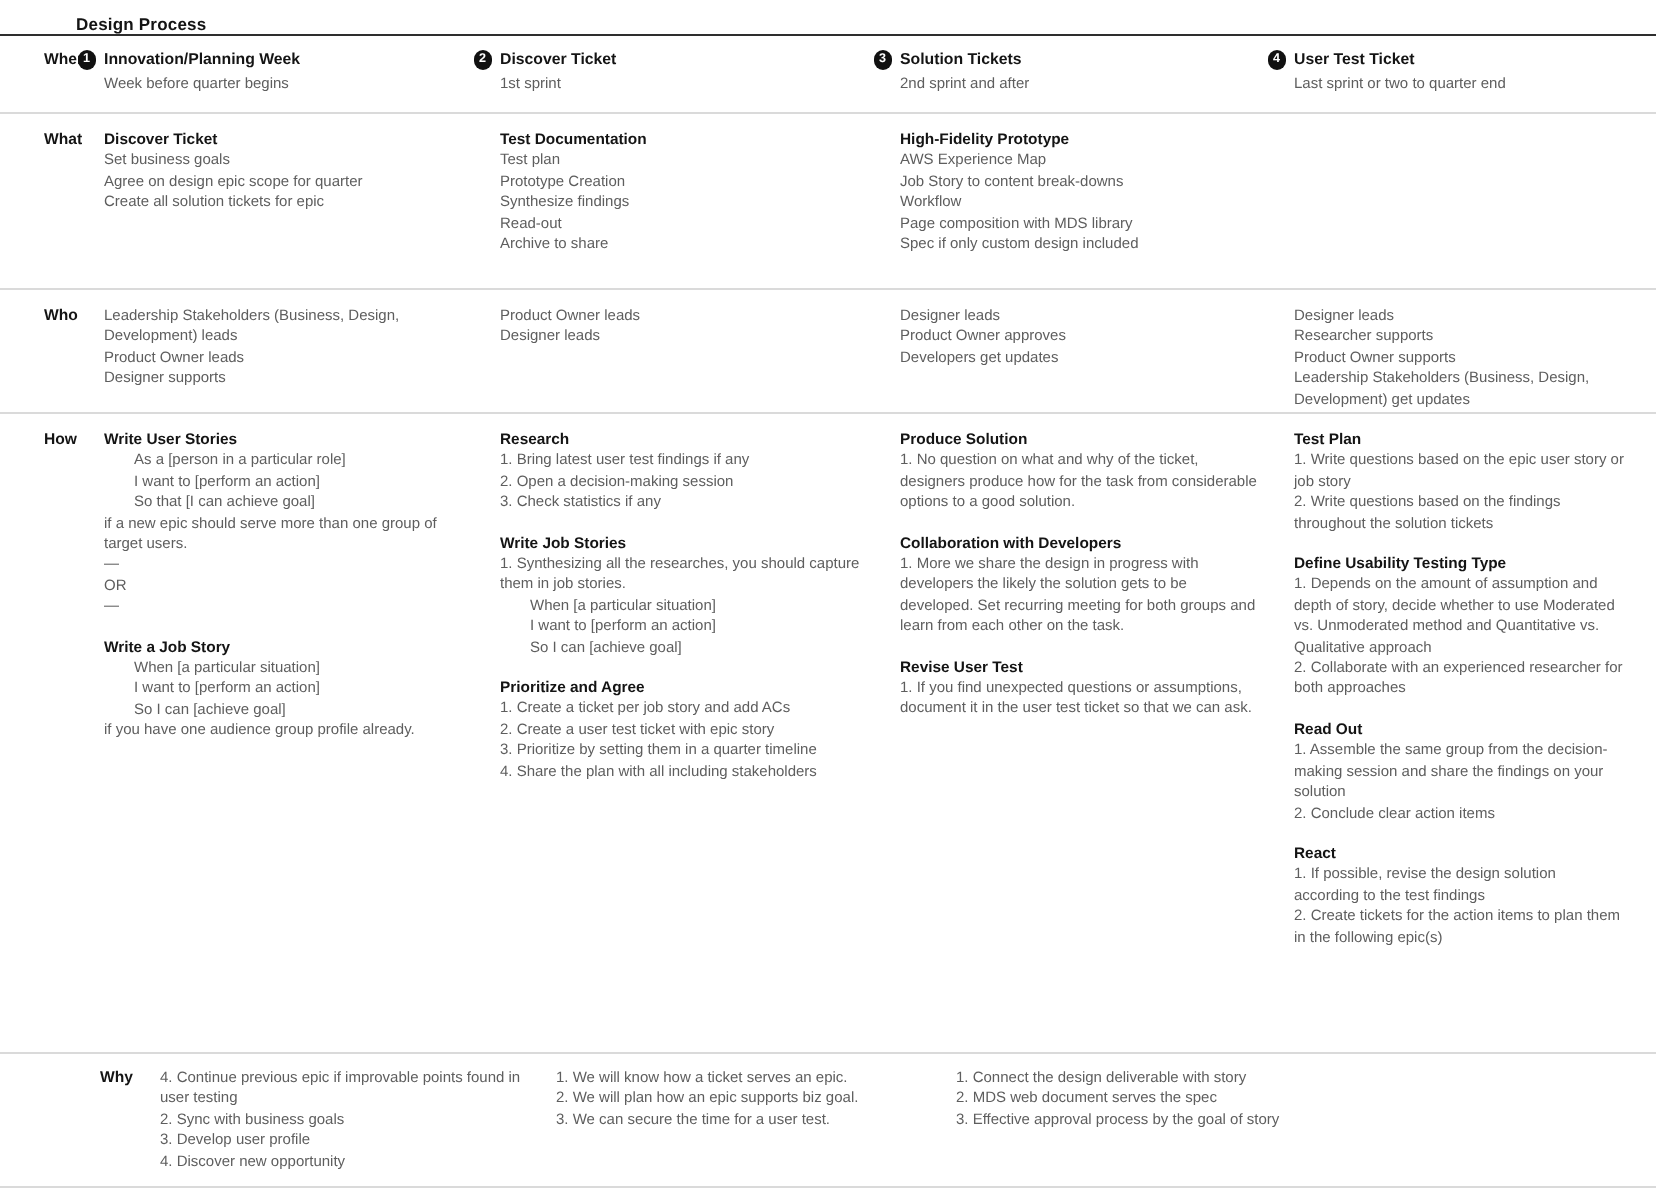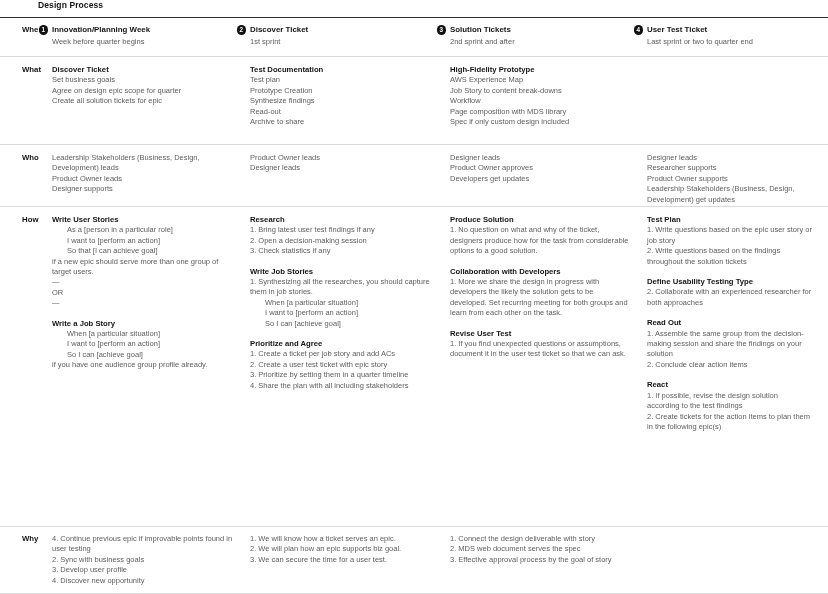--- a/index.html
+++ b/index.html
@@ -5,37 +5,37 @@
   html, body { margin: 0; padding: 0; background: #fff; }
   body {
     width: 828px; height: 594px; overflow: hidden;
     font-family: "Liberation Sans", sans-serif;
     -webkit-font-smoothing: antialiased;
   }
   .page { width: 828px; height: 594px; background: #fff; }
 
   .header {
     height: 18px; box-sizing: border-box;
-    display: flex; align-items: flex-start;
+    display: flex; align-items: flex-end;
     padding-left: 38px;
     border-bottom: 1px solid #2e2e2e;
   }
   .page-title { font-size: 8.5px; font-weight: bold; color: #141414; letter-spacing: .1px; }
 
   .row {
     display: grid;
     grid-template-columns: 52px 198px 200px 197px 181px;
     box-sizing: border-box;
     border-bottom: 1px solid #dadada;
   }
   .row-when { min-height: 39px; }
   .row-what { min-height: 88px; }
   .row-who  { min-height: 62px; }
   .row-how  { min-height: 320px; }
-  .row-why  { min-height: 67px; }
+  .row-why  { min-height: 67px; padding-left: 28px; }
 
   .cell { box-sizing: border-box; padding-top: 8px; padding-right: 16px; }
   .row-when .cell { padding-top: 7px; }
   .row-why  .cell { padding-top: 7px; }
 
   .label-cell {
     padding-left: 22px; padding-right: 0;
     font-size: 7.8px; font-weight: bold; color: #141414;
   }
 
@@ -200,20 +200,21 @@
           </div>
         </div>
         <div class="cell">
           <div class="how-block">
             <div class="h">Test Plan</div>
             <div class="ln">1. Write questions based on the epic user story or job story</div>
             <div class="ln">2. Write questions based on the findings throughout the solution tickets</div>
           </div>
           <div class="how-block">
             <div class="h">Define Usability Testing Type</div>
+            <div class="ln">1. Depends on the amount of assumption and depth of story, decide whether to use Moderated vs. Unmoderated method and Quantitative vs. Qualitative approach</div>
             <div class="ln">2. Collaborate with an experienced researcher for both approaches</div>
           </div>
           <div class="how-block">
             <div class="h">Read Out</div>
             <div class="ln">1. Assemble the same group from the decision-making session and share the findings on your solution</div>
             <div class="ln">2. Conclude clear action items</div>
           </div>
           <div class="how-block">
             <div class="h">React</div>
             <div class="ln">1. If possible, revise the design solution according to the test findings</div>

